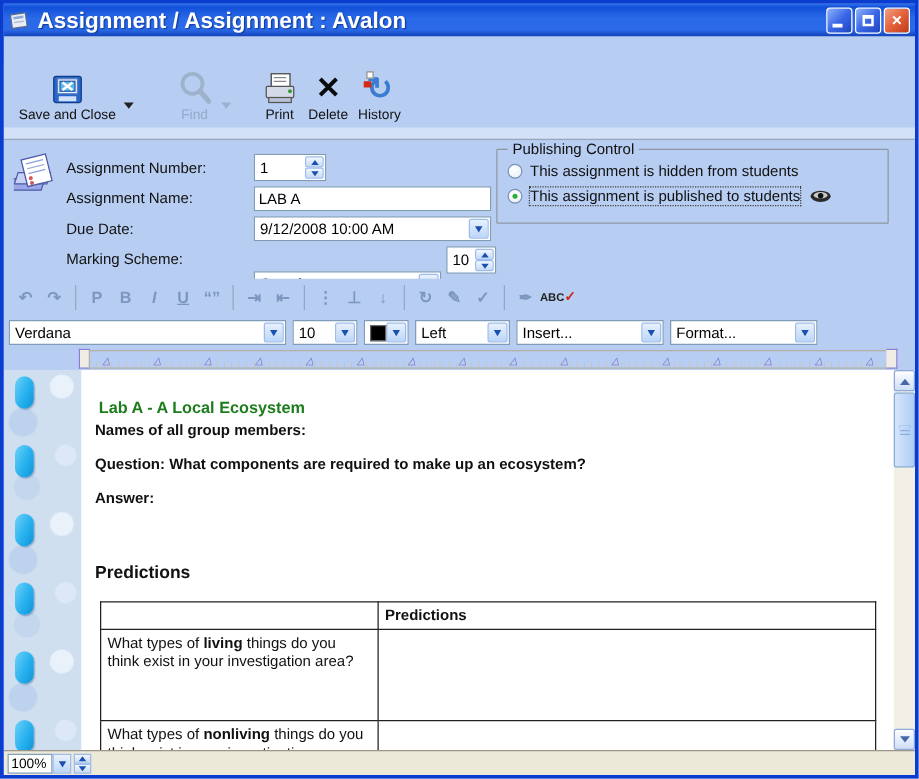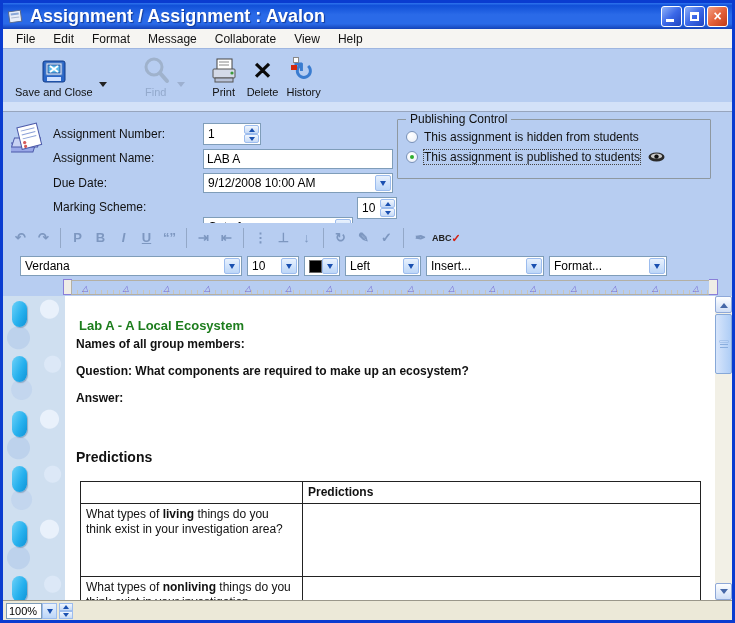--- a/index.html
+++ b/index.html
@@ -79,21 +79,21 @@
     display:flex; align-items:center; padding-left:6px; }
   .fmt-ic{ width:23px; text-align:center; font-size:13px; font-weight:bold; color:#7d97c0; line-height:22px; }
   .fmt-ic.ul{ text-decoration:underline; }
   .vsep{ width:1px; height:20px; background:#93a8c8; margin:0 5px; }
   .abc-ic{ width:26px; display:flex; flex-direction:row; align-items:center; line-height:9px; }
   .abc-ic .t{ font-size:9px; font-weight:bold; color:#222; }
   .abc-ic .c{ font-size:11px; font-weight:bold; color:#d42010; }
 
   
   .fontbar{ position:absolute; left:0; top:250px; right:0; height:26px; background:#b7cdf1;
-    display:flex; align-items:center; padding-left:17px; }
+    display:flex; align-items:center; padding-left:4px; }
   .fontbar .xpcombo{ margin-right:5px; }
   .swatch{ width:13px; height:13px; background:#000; border:1px solid #666; margin-right:2px; }
 
   
   .rulerbar{ position:absolute; left:0; top:276px; right:0; height:17px; background:#b7cdf1; }
   .ruler{ position:absolute; left:68px; right:22px; top:1px; height:15px;
     background:linear-gradient(180deg,#ffffff 60%,#edeae0 100%); border:1px solid #b4b0a4;
     display:flex; justify-content:space-between; align-items:flex-end; padding:0 10px;
     background-image:repeating-linear-gradient(90deg,transparent 0 5px,#c9c5b8 5px 6px);
     background-size:100% 4px; background-position:0 100%; background-repeat:no-repeat; }
@@ -165,29 +165,20 @@
     <span class="title-text">Assignment / Assignment : Avalon</span>
     <span class="winbtn">
         <span class="minbar"></span>
       </span>
     <span class="winbtn">
         <span class="maxbox"></span>
       </span>
     <span class="winbtn close">×</span>
   </div>
 
-  <div class="menubar">
-    <span class="menu-item">File</span>
-    <span class="menu-item">Edit</span>
-    <span class="menu-item">Format</span>
-    <span class="menu-item">Message</span>
-    <span class="menu-item">Collaborate</span>
-    <span class="menu-item">View</span>
-    <span class="menu-item">Help</span>
-  </div>
 
   <div class="toolbar">
     <div class="tbtn">
       <span class="ic">
         <svg width="28" height="28" viewBox="0 0 28 28">
           <rect x="3" y="4" width="22" height="21" rx="2" fill="#2a66c8" stroke="#123c88"></rect>
           <rect x="6" y="6" width="16" height="12" fill="#eef4ff" stroke="#5580c0"></rect>
           <rect x="8" y="8" width="12" height="8" fill="#58b8e8" stroke="#2858a8"></rect>
           <path d="M10 9 L18 15 M18 9 L10 15" stroke="#fff" stroke-width="2"></path>
           <rect x="7" y="20" width="14" height="4" fill="#cfe0ff"></rect>

